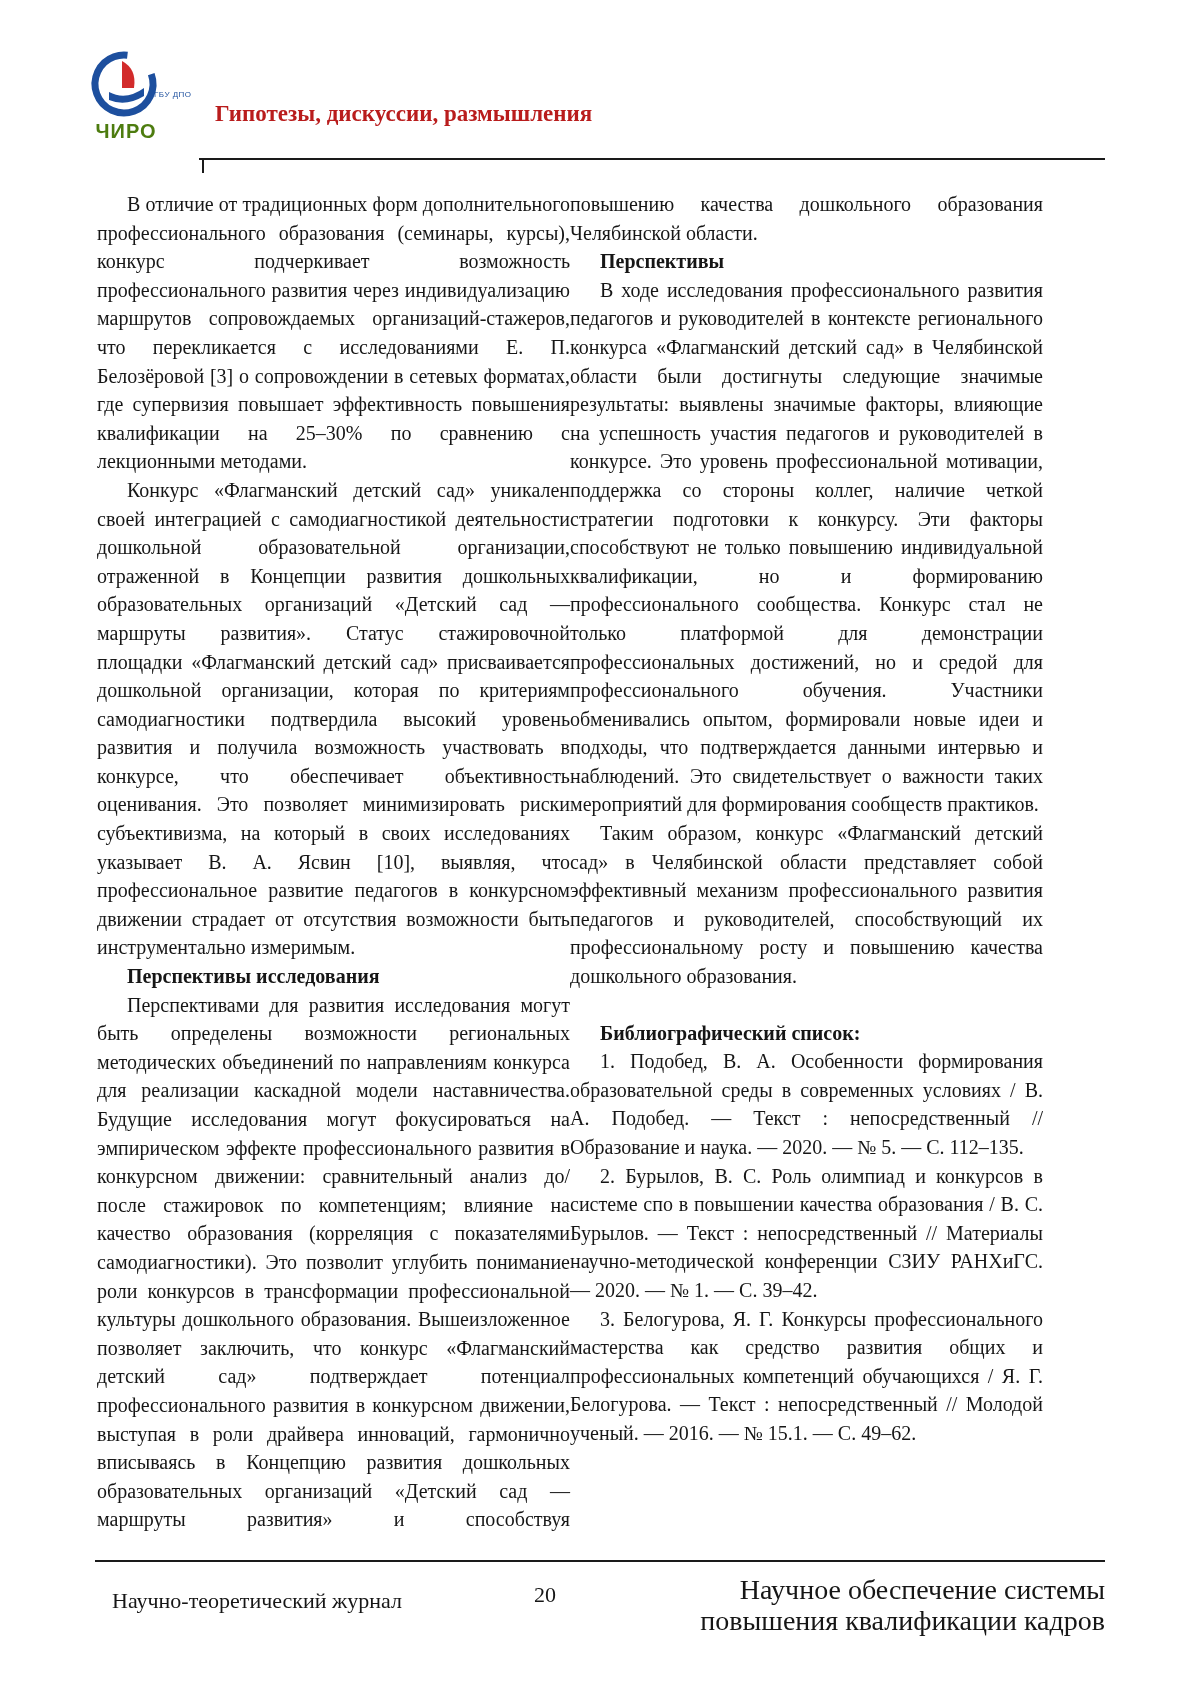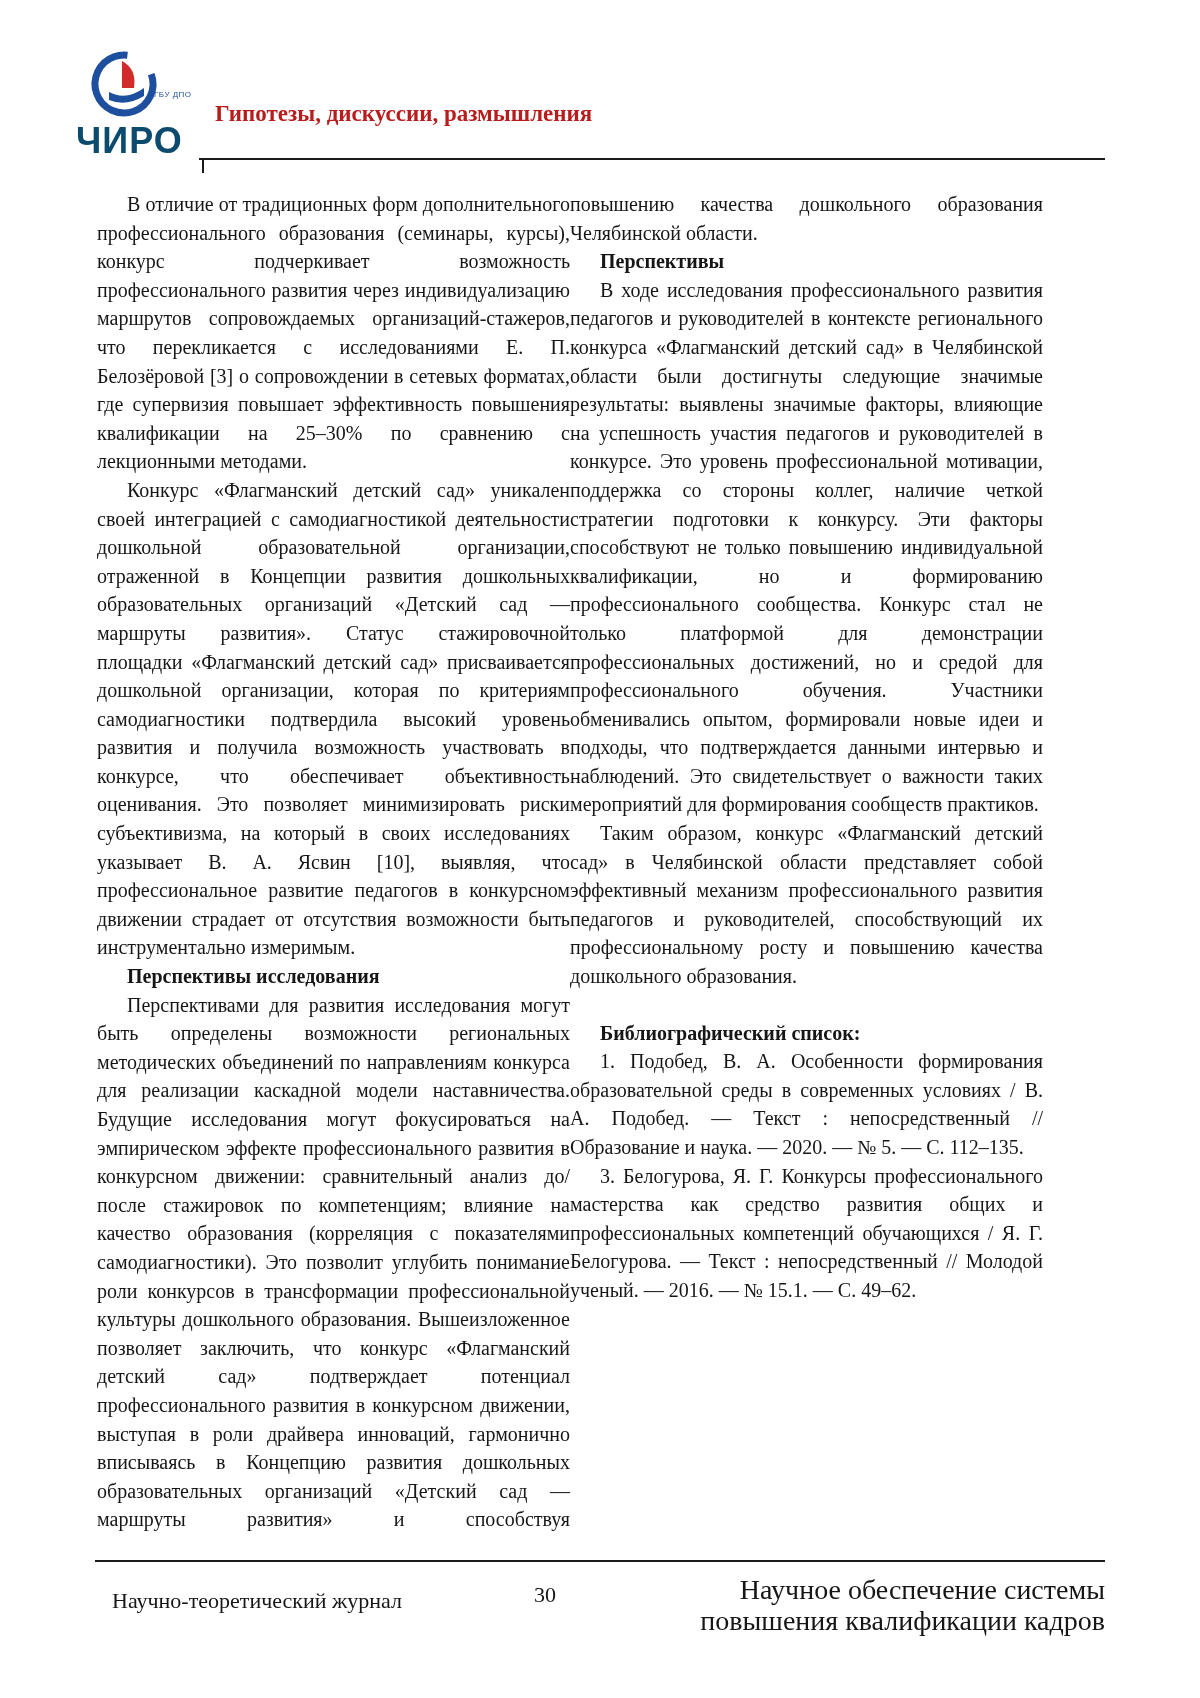--- a/index.html
+++ b/index.html
@@ -43,23 +43,23 @@
     white-space: nowrap;
   }
   .logo-word {
     position: absolute;
     left: 0;
     top: 72px;
     width: 100px;
     text-align: center;
     font-family: "Liberation Sans", sans-serif;
     font-weight: 700;
-    font-size: 36px;
+    font-size: 20px;
     letter-spacing: 1px;
-    color: #0c4a6e;
+    color: #4d7c0f;
   }
   .section-title {
     position: absolute;
     left: 215px;
     top: 101px;
     margin: 0;
     font-size: 23px;
     font-weight: 700;
     color: #b91c1c;
     font-family: Liberation Serif, serif;
@@ -173,25 +173,26 @@
       <p class="cont-out">Перспективами для развития исследования могут быть определены возможности региональных методических объединений по направлениям конкурса для реализации каскадной модели наставничества. Будущие исследования могут фокусироваться на эмпирическом эффекте профессионального развития в конкурсном движении: сравнительный анализ до/после стажировок по компетенциям; влияние на качество образования (корреляция с показателями самодиагностики). Это позволит углубить понимание роли конкурсов в трансформации профессиональной культуры дошкольного образования. Вышеизложенное позволяет заключить, что конкурс «Флагманский детский сад» подтверждает потенциал профессионального развития в конкурсном движении, выступая в роли драйвера инноваций, гармонично вписываясь в Концепцию развития дошкольных образовательных организаций «Детский сад — маршруты развития» и способствуя</p>
     </section>
 
     <section class="col">
       <p class="no-indent">повышению качества дошкольного образования Челябинской области.</p>
       <p class="heading">Перспективы</p>
       <p>В ходе исследования профессионального развития педагогов и руководителей в контексте регионального конкурса «Флагманский детский сад» в Челябинской области были достигнуты следующие значимые результаты: выявлены значимые факторы, влияющие на успешность участия педагогов и руководителей в конкурсе. Это уровень профессиональной мотивации, поддержка со стороны коллег, наличие четкой стратегии подготовки к конкурсу. Эти факторы способствуют не только повышению индивидуальной квалификации, но и формированию профессионального сообщества. Конкурс стал не только платформой для демонстрации профессиональных достижений, но и средой для профессионального обучения. Участники обменивались опытом, формировали новые идеи и подходы, что подтверждается данными интервью и наблюдений. Это свидетельствует о важности таких мероприятий для формирования сообществ практиков.</p>
       <p>Таким образом, конкурс «Флагманский детский сад» в Челябинской области представляет собой эффективный механизм профессионального развития педагогов и руководителей, способствующий их профессиональному росту и повышению качества дошкольного образования.</p>
       <p class="heading bib-head">Библиографический список:</p>
       <p>1. Подобед, В. А. Особенности формирования образовательной среды в современных условиях / В. А. Подобед. — Текст : непосредственный // Образование и наука. — 2020. — № 5. — С. 112–135.</p>
+      <p>2. Бурылов, В. С. Роль олимпиад и конкурсов в системе спо в повышении качества образования / В. С. Бурылов. — Текст : непосредственный // Материалы научно-методической конференции СЗИУ РАНХиГС. — 2020. — № 1. — С. 39–42.</p>
       <p>3. Белогурова, Я. Г. Конкурсы профессионального мастерства как средство развития общих и профессиональных компетенций обучающихся / Я. Г. Белогурова. — Текст : непосредственный // Молодой ученый. — 2016. — № 15.1. — С. 49–62.</p>
     </section>
   </main>
 
   <div class="footer-rule"></div>
   <div class="footer-journal">Научно-теоретический журнал</div>
-  <div class="footer-page">30</div>
+  <div class="footer-page">20</div>
   <div class="footer-right">
     <div>Научное обеспечение системы</div>
     <div>повышения квалификации кадров</div>
   </div>
 
 </div>
 
 </body></html>

